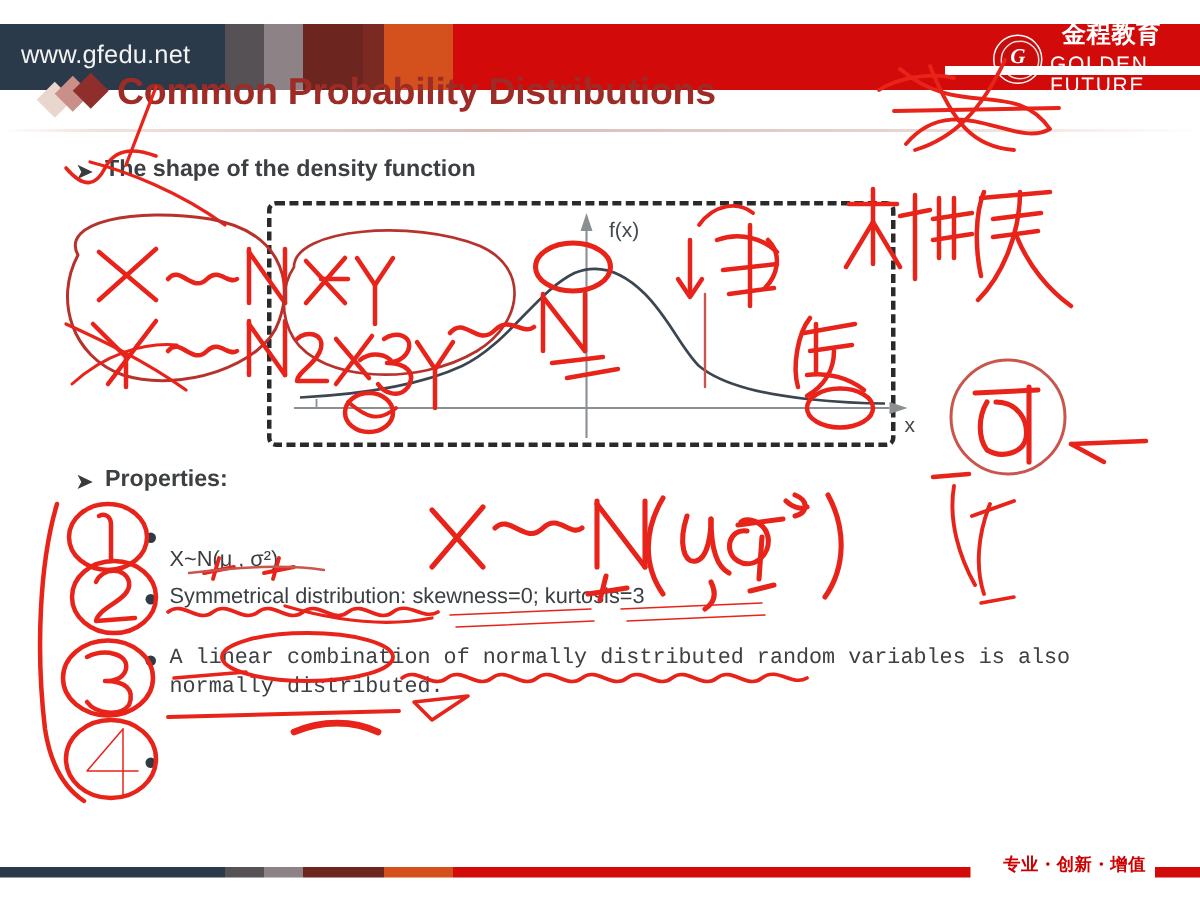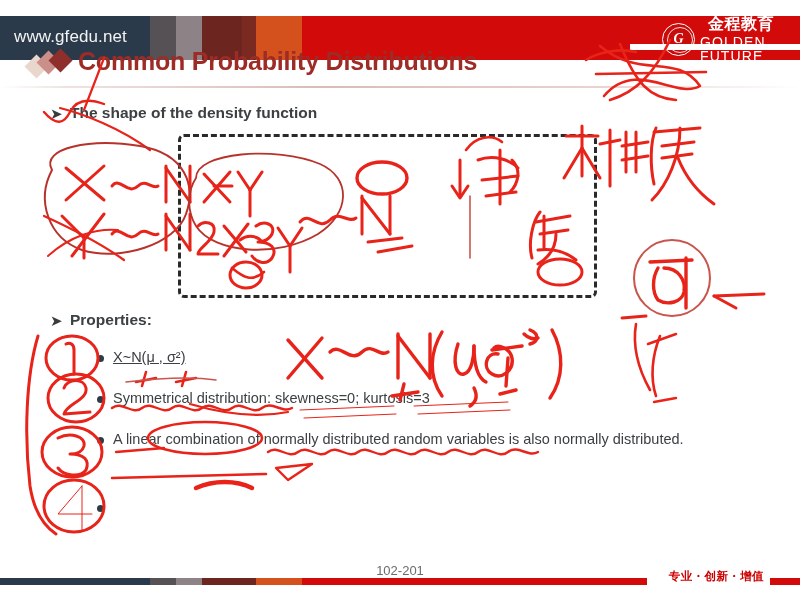--- a/index.html
+++ b/index.html
@@ -151,32 +151,51 @@
   <div class="diamond d2"></div>
   <div class="diamond d3"></div>
   <div class="slide-title">Common Probability Distributions</div>
   <div class="title-rule"></div>
 
   <div class="arrow-bullet" style="left:50px;top:105px;">➤</div>
   <div class="lvl1" style="left:70px;top:104px;">The shape of the density function</div>
 
   <div class="dash-box"></div>
 
+  <div class="chart-wrap">
+    <svg width="440" height="175" viewBox="0 0 440 175">
+
+      <line x1="18" y1="140" x2="415" y2="140" stroke="#8a8f94" stroke-width="1.4"></line>
+      <polygon points="415,136 427,140 415,144" fill="#8a8f94"></polygon>
+
+      <line x1="213" y1="160" x2="213" y2="22" stroke="#8a8f94" stroke-width="1.4"></line>
+      <polygon points="209,22 213,10 217,22" fill="#8a8f94"></polygon>
+
+      <line x1="33" y1="134" x2="33" y2="140" stroke="#8a8f94" stroke-width="1.2"></line>
+
+      <path d="M22,133 C60,131 100,126 130,112 C160,98 180,62 205,50
+               C222,43 238,50 252,64 C268,80 276,100 288,112
+               C305,126 335,131 360,134 C380,136 400,137 412,137" fill="none" stroke="#3b4650" stroke-width="1.8"></path>
+
+      <text x="228" y="26" font-family="Liberation Sans, sans-serif" font-size="14" fill="#45494d">f(x)</text>
+      <text x="425" y="156" font-family="Liberation Sans, sans-serif" font-size="14" fill="#45494d">x</text>
+    </svg>
+  </div>
 
   <div class="arrow-bullet" style="left:50px;top:312px;">➤</div>
   <div class="lvl1" style="left:70px;top:311px;">Properties:</div>
 
   <div class="dot" style="left:97px;top:355px;"></div>
-  <div class="body-txt" style="left:113px;top:348px;width:330px;text-decoration:underline;">X~N(μ , σ²)</div>
+  <div class="body-txt" style="left:113px;top:364px;width:330px;">X~N(μ , σ²)</div>
 
   <div class="dot" style="left:97px;top:396px;"></div>
   <div class="body-txt" style="left:113px;top:389px;width:470px;">Symmetrical distribution: skewness=0; kurtosis=3</div>
 
   <div class="dot" style="left:97px;top:437px;"></div>
-  <div class="body-txt" style="left:113px;top:430px;width:612px;">A linear combination of normally distributed random variables is also normally distributed.</div>
+  <div class="body-txt" style="left:113px;top:430px;width:612px;font-family:Liberation Mono, monospace;">A linear combination of normally distributed random variables is also normally distributed.</div>
 
   <div class="dot" style="left:97px;top:505px;"></div>
 
   <svg class="ink" viewBox="0 0 800 600">
     <g fill="none" stroke="#e8231a" stroke-linecap="round" stroke-linejoin="round">
 
       <g stroke-width="2.6">
         <path d="M600,46 C640,80 676,52 700,86 C676,100 636,58 604,96"></path>
         <path d="M620,44 C636,84 650,98 676,100"></path>
         <path d="M670,40 C654,74 636,92 610,100"></path>
@@ -371,21 +390,20 @@
 
       <path d="M276,468 L312,464 L288,480 Z" stroke-width="2.4"></path>
 
       <path d="M112,478 L266,474" stroke-width="2.6"></path>
 
       <path d="M196,488 C214,480 236,480 252,488" stroke-width="4.5" stroke="#e8231a"></path>
 
     </g>
   </svg>
 
-  <div class="page-no">102-201</div>
   <div class="footer-rule">
     <div class="fb fb1"></div>
     <div class="fb fb2"></div>
     <div class="fb fb3"></div>
     <div class="fb fb4"></div>
     <div class="fb fb5"></div>
     <div class="fb fb6"></div>
     <div class="fb fb7"></div>
   </div>
   <div class="footer-tag">专业・创新・增值</div>

